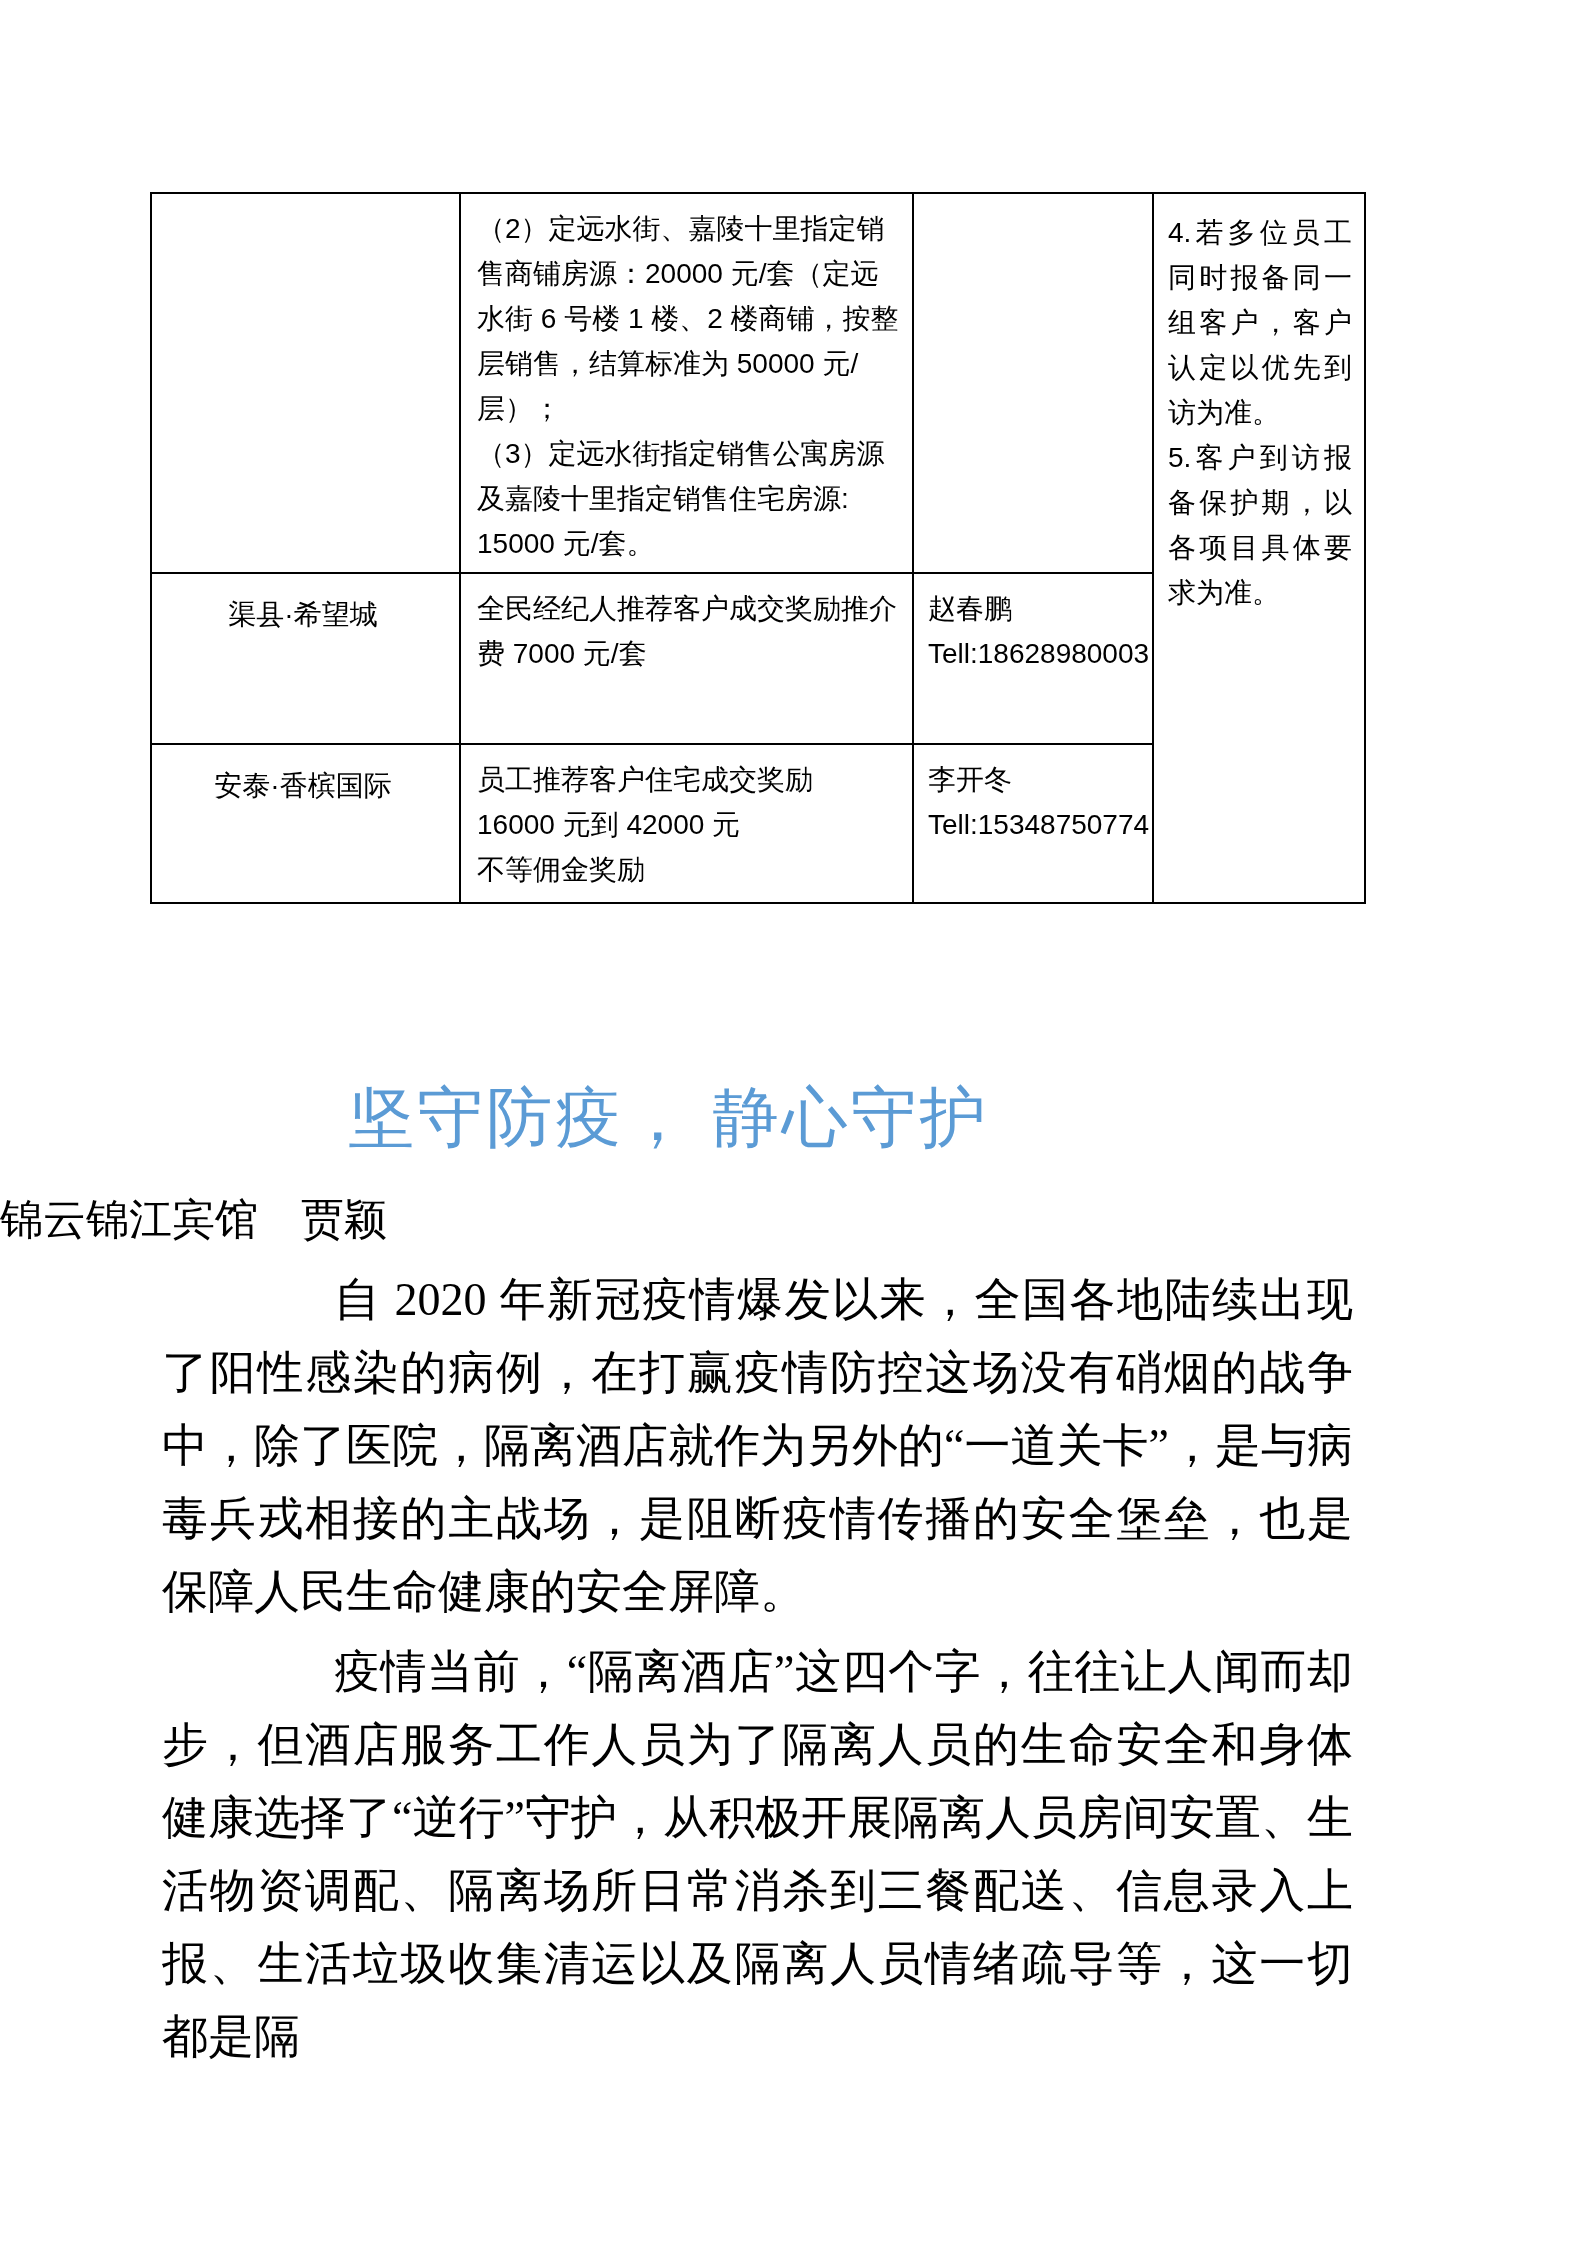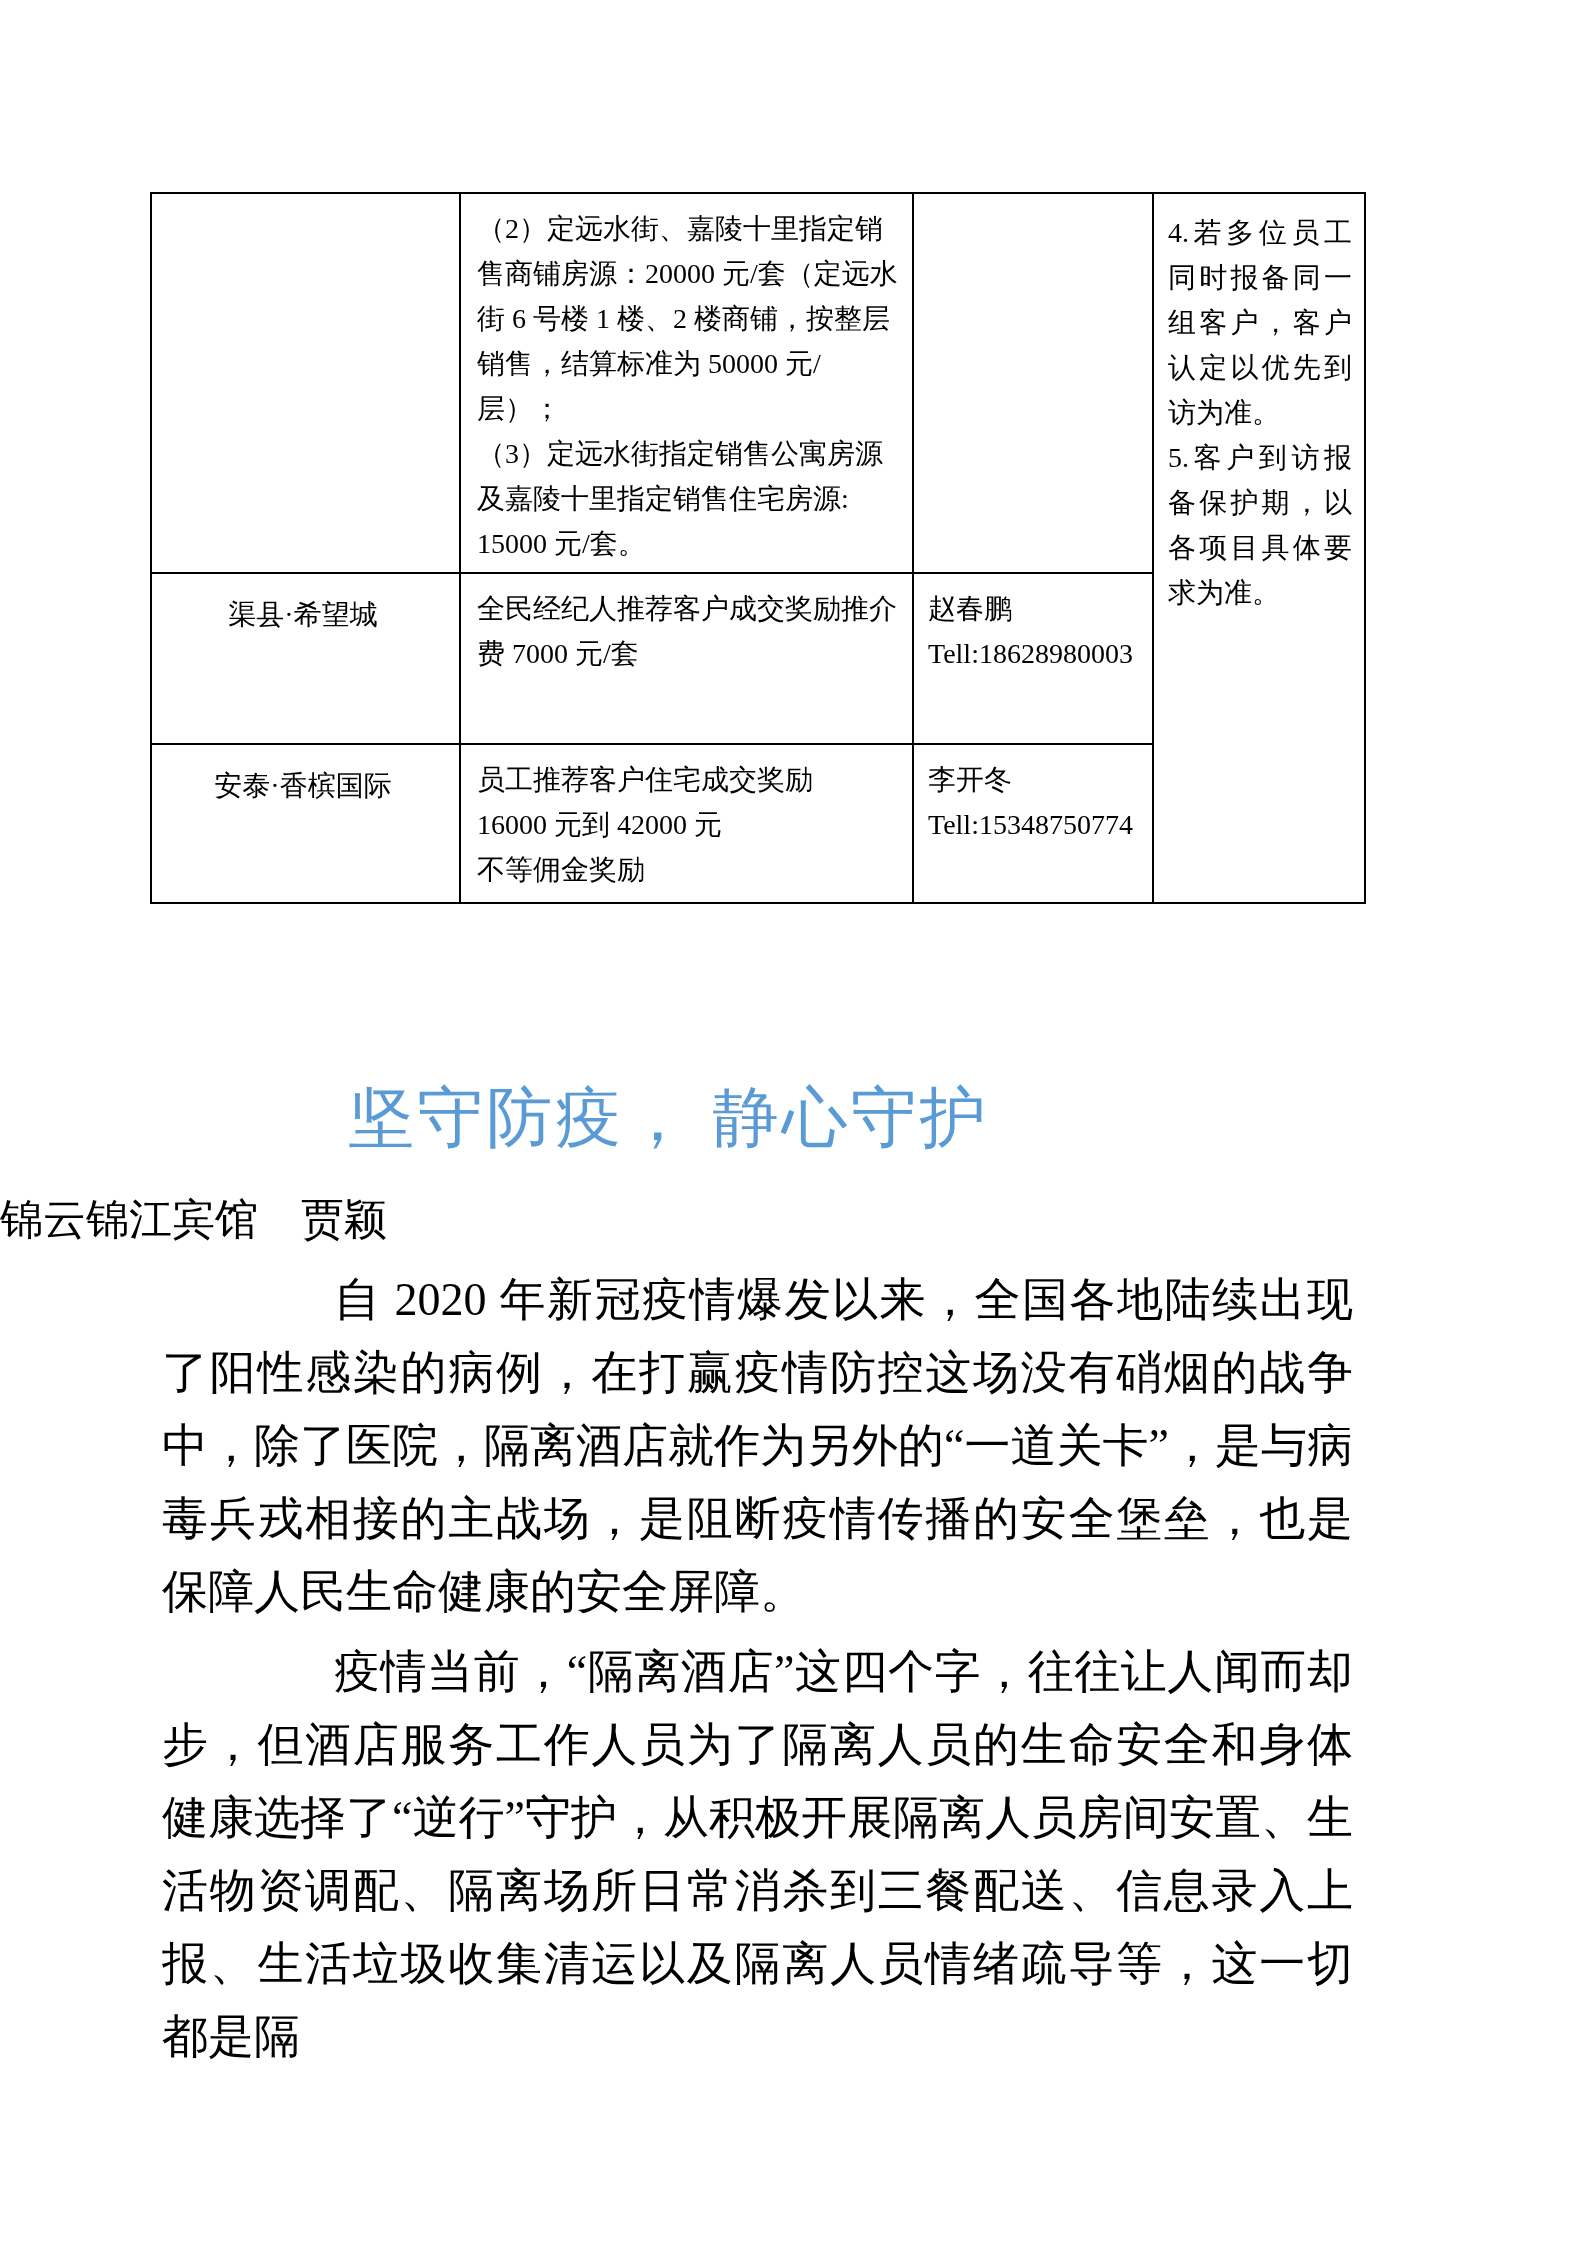--- a/index.html
+++ b/index.html
@@ -12,21 +12,21 @@
     color:#000;
     overflow:hidden;
   }
 
   
   table.commission{
     position:absolute;left:150px;top:192px;
     width:1214px;
     border-collapse:collapse;
     table-layout:fixed;
-    font-family:Liberation Serif, serif;
+    font-family:Liberation Sans, sans-serif;
     font-size:28px;
     line-height:45px;
     color:#000;
   }
   table.commission td{
     border:2px solid #000;
     vertical-align:top;
     overflow:hidden;
   }
   td.cell-project{

